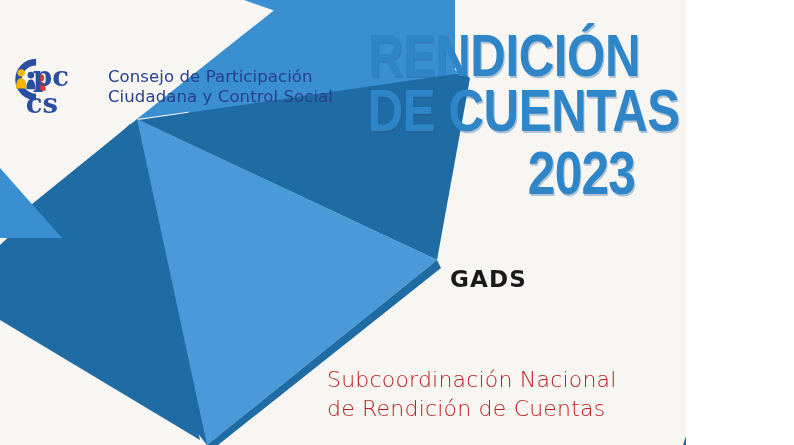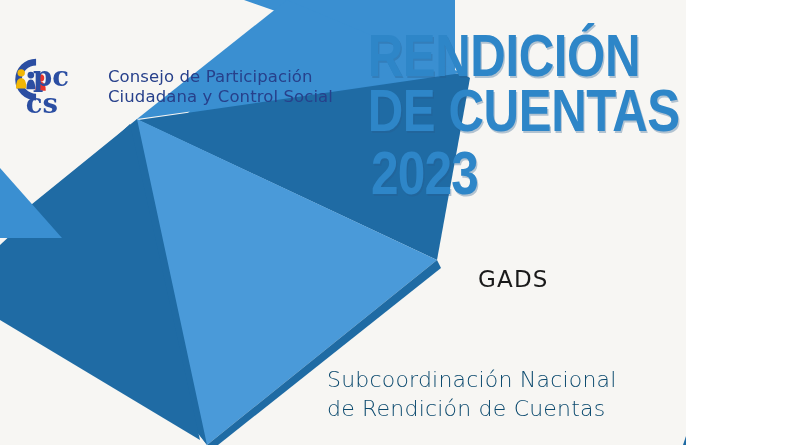--- a/index.html
+++ b/index.html
@@ -51,21 +51,21 @@
     font-weight: 400;
     margin-left: 16px;
   }
 
   
   #title-block {
     position: absolute;
     right: 18px;
     top: 28px;
     width: 330px;
-    text-align: left;
+    text-align: right;
   }
   .title-line {
     color: #2e86c8;
     font-family: "Liberation Sans Narrow", "Liberation Sans", sans-serif;
     font-weight: 700;
     font-size: 60px;
     line-height: 0.92;
     letter-spacing: -0.5px;
     transform: scaleX(0.82);
     transform-origin: center center;
@@ -85,32 +85,31 @@
     margin-top: 4px;
   }
 
   
   #gads-label {
     position: absolute;
     left: 450px;
     top: 266px;
     color: #1a1a1a;
     font-family: "DejaVu Sans", sans-serif;
-    font-weight: 400;
+    font-weight: 700;
     font-size: 23px;
     letter-spacing: 1.2px;
-    margin-left: 28px;
   }
 
   
   #footer-caption {
     position: absolute;
     left: 327px;
     top: 365px;
-    color: #0c4a6e;
+    color: #b91c1c;
     font-family: "DejaVu Sans", sans-serif;
     font-weight: 300;
     font-size: 22px;
     line-height: 1.32;
     letter-spacing: 0.2px;
     white-space: pre-line;
   }
 </style>
 </head>
 <body>

